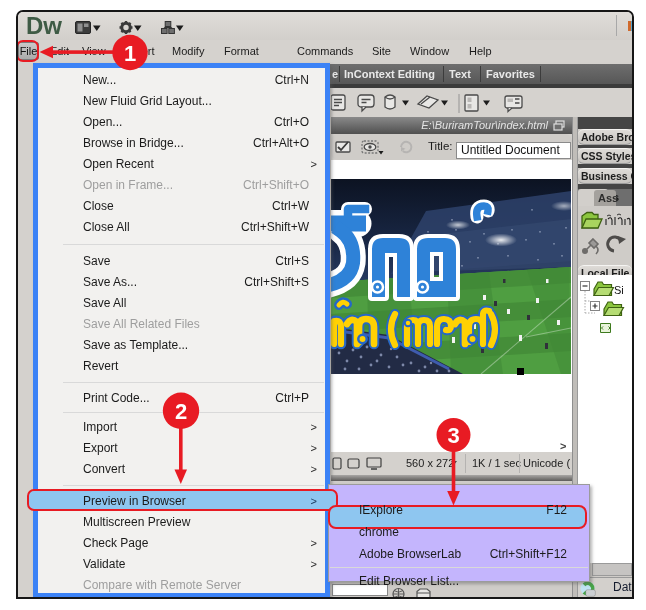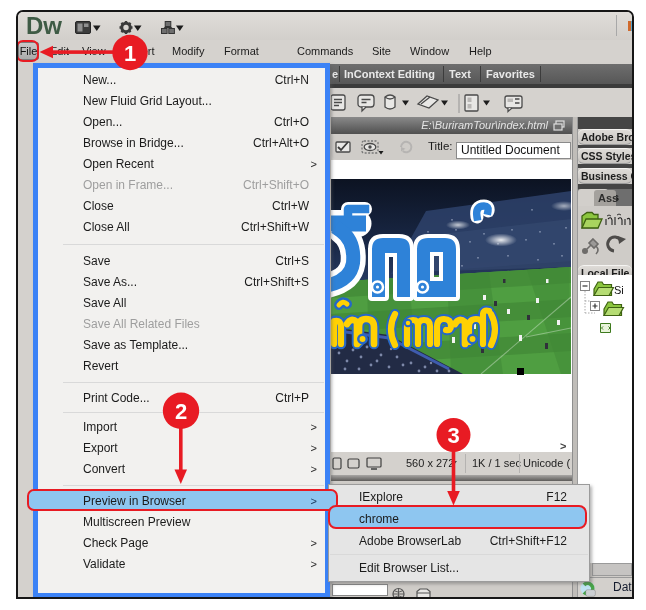--- a/index.html
+++ b/index.html
@@ -42,22 +42,22 @@
     line-height:15px;padding-left:3px;box-sizing:border-box;white-space:nowrap;overflow:hidden;border-radius:6px;}
   
   #filemenu{left:15px;top:51px;width:297px;height:535px;background:#f2f1ef;border:5px solid #3b82f6;
     box-shadow:2px 2px 3px rgba(90,90,90,.45);box-sizing:border-box;padding-top:2px;padding-left:24px;}
   .mrow{display:flex;height:21px;line-height:21px;font-size:12px;color:#1b1b1b;padding:0 16px 0 21px;position:relative;z-index:2;}
   .mrow .sc{margin-left:auto;}
   .mrow.dis{color:#9e9e9e;}
   .mrow .ar{position:absolute;right:8px;top:0;font-size:11px;color:#2a2a2a;}
   .msep{height:1px;background:#d9d9d9;margin:6px 1px;}
   
-  #submenu{left:310px;top:472px;width:262px;height:98px;background:#e5e5e5;border:1px solid #9b9b9b;
-    box-shadow:2px 2px 3px rgba(90,90,90,.45);box-sizing:border-box;padding-top:1px;}
+  #submenu{left:310px;top:472px;width:262px;height:98px;background:#c4b5fd;border:1px solid #9b9b9b;
+    box-shadow:2px 2px 3px rgba(90,90,90,.45);box-sizing:border-box;padding-top:14px;}
   .srow{display:flex;height:22px;line-height:22px;font-size:12px;color:#1b1b1b;padding:0 22px 0 30px;position:relative;z-index:2;}
   .srow .sc{margin-left:auto;}
   svg{display:block;}
   #overlay{position:absolute;left:0;top:0;width:646px;height:610px;z-index:30;pointer-events:none;}
 </style>
 </head>
 <body>
 <div id="stage">
  <div id="shot">
 
@@ -516,20 +516,23 @@
           <span>Multiscreen Preview</span>
         </div>
     <div class="mrow">
           <span>Check Page</span>
           <span class="ar">&gt;</span>
         </div>
     <div class="mrow">
           <span>Validate</span>
           <span class="ar">&gt;</span>
         </div>
+    <div class="mrow dis">
+          <span>Compare with Remote Server</span>
+        </div>
 
     <div class="abs" style="left:-11.5px;top:421px;width:307px;height:18px;background:#8ec6f0;
       border:2.5px solid #e81b23;border-radius:7px;z-index:1"></div>
   </div>
 
   <div class="abs" id="submenu">
     <div class="srow">
           <span>IExplore</span>
           <span class="sc">F12</span>
         </div>

